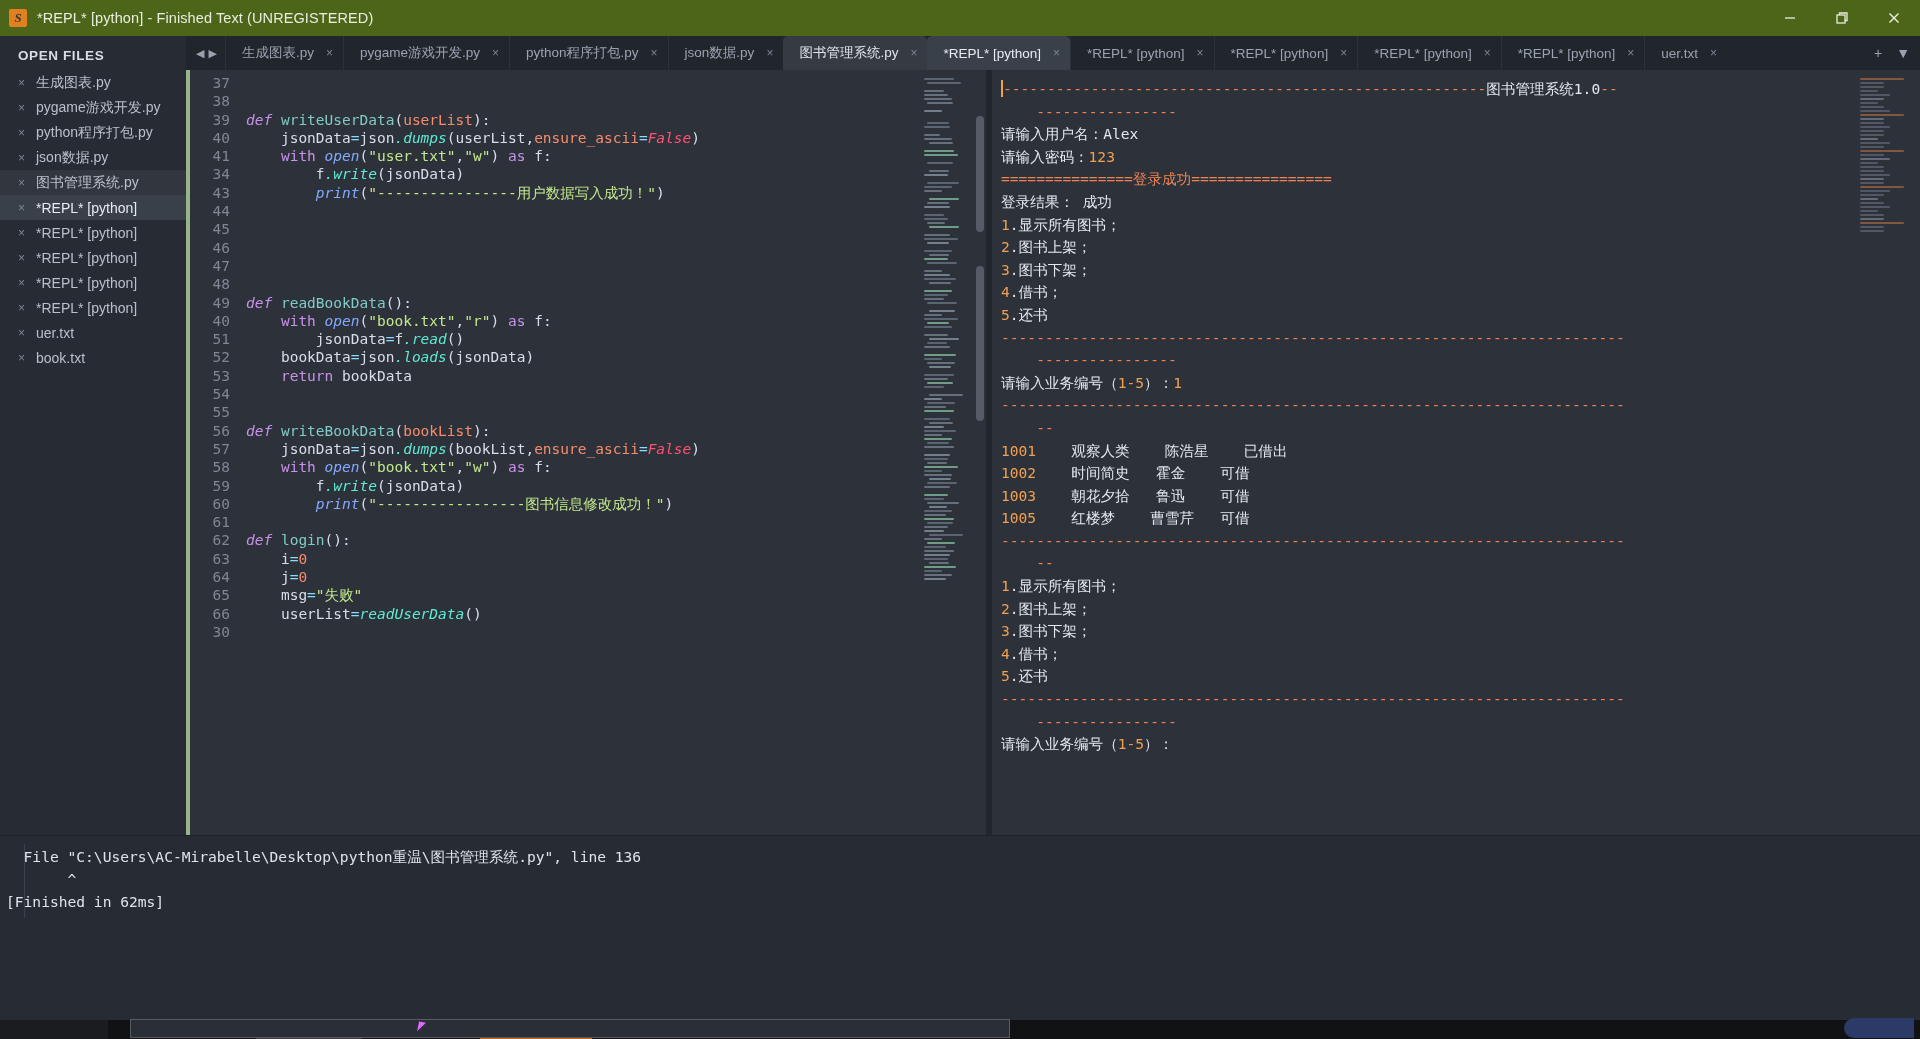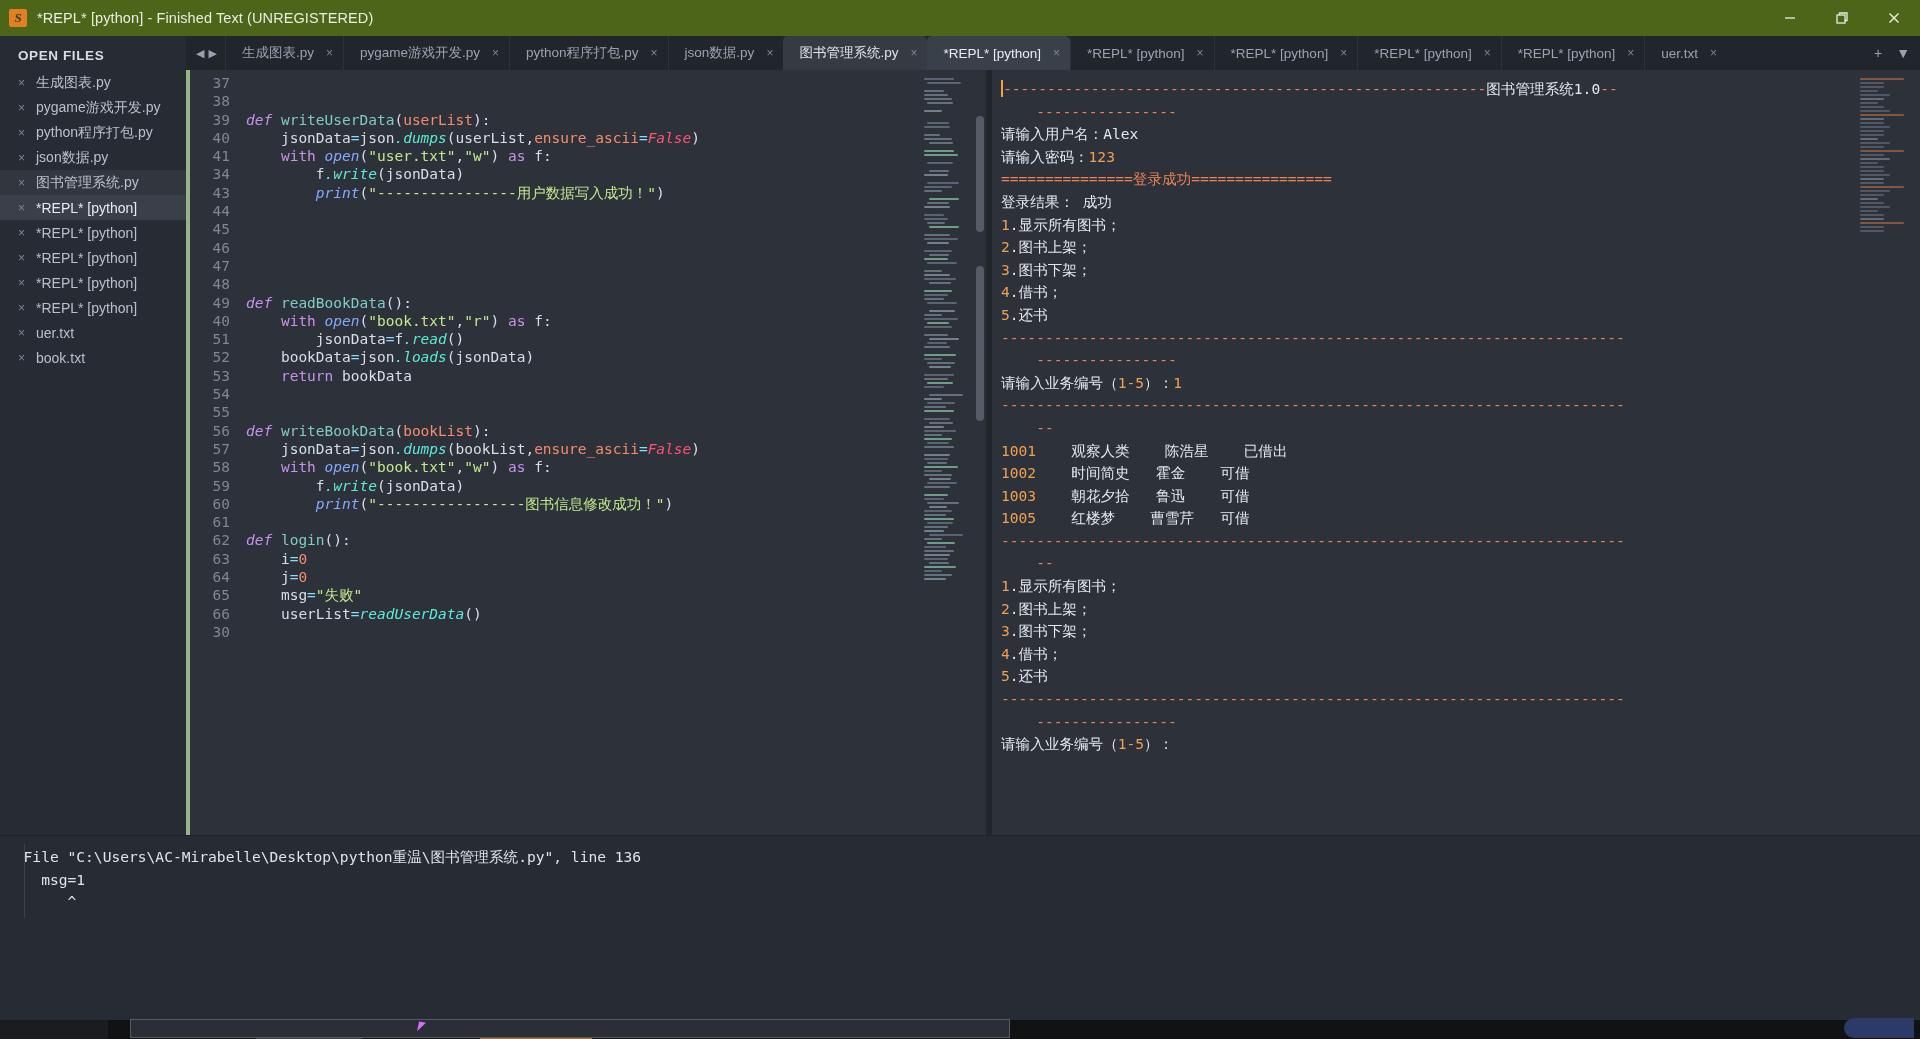--- a/index.html
+++ b/index.html
@@ -603,22 +603,22 @@
         </div>
 
       </div>
     </div>
   </div>
 
   <div class="console">
     <div class="console-guide"></div>
     <div id="console-lines">
         <div class="cline">  File "C:\Users\AC-Mirabelle\Desktop\python重温\图书管理系统.py", line 136</div>
-        <div class="cline">    msg=1</div>
         <div class="cline">       ^</div>
+        <div class="cline">[Finished in 62ms]</div>
       </div>
   </div>
 
 
   <div class="taskbar">
     <div class="tb-win a"></div>
     <div class="tb-win b"></div>
     <div class="tb-win c"></div>
     <div class="tb-tooltip"></div>
     <div class="tb-cursor"></div>

